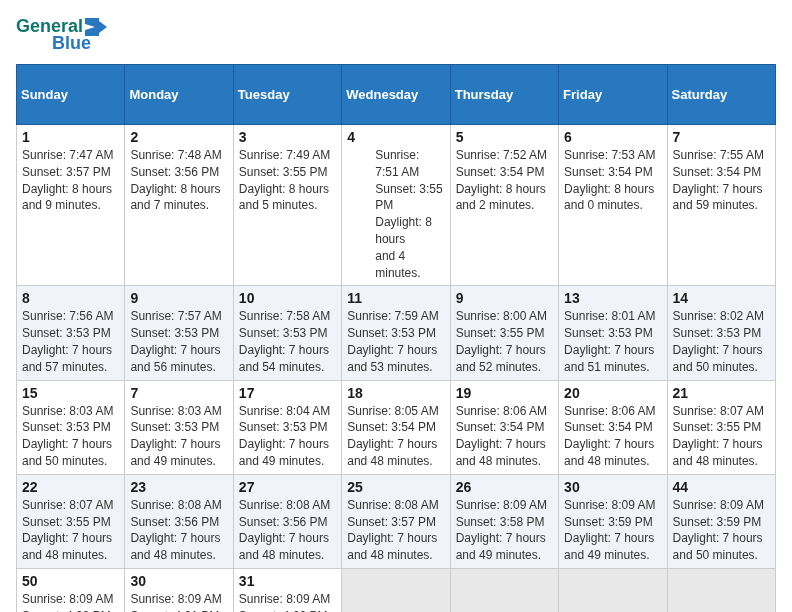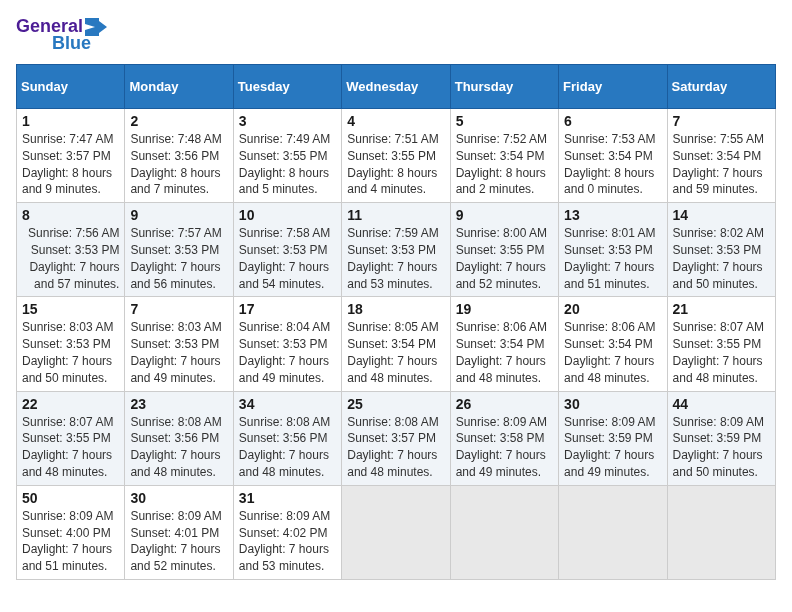--- a/index.html
+++ b/index.html
@@ -34,21 +34,21 @@
       color: #555;
     }
     .calendar {
       width: 100%;
       border-collapse: collapse;
       font-size: 11px;
     }
     .calendar th {
       background: #2878c0;
       color: #fff;
-      padding: 14px 4px;
+      padding: 22px 4px;
       text-align: left;
       font-size: 13px;
       font-weight: bold;
       border: 1px solid #1a5c9e;
     }
     .calendar td {
       border: 1px solid #ccc;
       vertical-align: top;
       padding: 4px 5px;
       width: 108px;
@@ -77,21 +77,21 @@
       background: #e8e8e8 !important;
     }
   </style>
 </head>
 <body>
 
 <div class="header-area">
   <div class="logo">
   <div style="display:flex;flex-direction:column;align-items:flex-start;">
     <div style="display:flex;align-items:center;gap:2px;">
-      <span style="font-size:18px;font-weight:bold;color:#4c1d95;">General</span>
+      <span style="font-size:18px;font-weight:bold;color:#0f766e;">General</span>
       <svg width="22" height="18" viewBox="0 0 22 18">
         <polygon points="0,0 14,0 14,3 22,9 14,15 14,18 0,18 0,12 10,9 0,6" fill="#2878c0"></polygon>
       </svg>
     </div>
     <span style="font-size:18px;font-weight:bold;color:#2878c0;margin-top:-4px;margin-left:36px;">Blue</span>
   </div>
 </div>
   <div class="title-area">
     <div class="month-title"></div>
     <div class="location-title"></div>
@@ -128,21 +128,21 @@
         </td>
         <td>
           <span class="day-number">3</span>
           <div class="day-info" style="white-space: pre-line;">Sunrise: 7:49 AM
 Sunset: 3:55 PM
 Daylight: 8 hours
 and 5 minutes.</div>
         </td>
         <td>
           <span class="day-number">4</span>
-          <div class="day-info" style="white-space: pre-line;">Sunrise: 7:51 AM
+          <div class="day-info" style="white-space: pre-line; margin-left: 28px;">Sunrise: 7:51 AM
 Sunset: 3:55 PM
 Daylight: 8 hours
 and 4 minutes.</div>
         </td>
         <td>
           <span class="day-number">5</span>
           <div class="day-info" style="white-space: pre-line;">Sunrise: 7:52 AM
 Sunset: 3:54 PM
 Daylight: 8 hours
 and 2 minutes.</div>
@@ -158,21 +158,21 @@
           <span class="day-number">7</span>
           <div class="day-info" style="white-space: pre-line;">Sunrise: 7:55 AM
 Sunset: 3:54 PM
 Daylight: 7 hours
 and 59 minutes.</div>
         </td>
       </tr>
       <tr>
         <td>
           <span class="day-number">8</span>
-          <div class="day-info" style="white-space: pre-line; text-align: right;">Sunrise: 7:56 AM
+          <div class="day-info" style="white-space: pre-line;">Sunrise: 7:56 AM
 Sunset: 3:53 PM
 Daylight: 7 hours
 and 57 minutes.</div>
         </td>
         <td>
           <span class="day-number">9</span>
           <div class="day-info" style="white-space: pre-line;">Sunrise: 7:57 AM
 Sunset: 3:53 PM
 Daylight: 7 hours
 and 56 minutes.</div>
@@ -273,21 +273,21 @@
 and 48 minutes.</div>
         </td>
         <td>
           <span class="day-number">23</span>
           <div class="day-info" style="white-space: pre-line;">Sunrise: 8:08 AM
 Sunset: 3:56 PM
 Daylight: 7 hours
 and 48 minutes.</div>
         </td>
         <td>
-          <span class="day-number">34</span>
+          <span class="day-number">27</span>
           <div class="day-info" style="white-space: pre-line;">Sunrise: 8:08 AM
 Sunset: 3:56 PM
 Daylight: 7 hours
 and 48 minutes.</div>
         </td>
         <td>
           <span class="day-number">25</span>
           <div class="day-info" style="white-space: pre-line;">Sunrise: 8:08 AM
 Sunset: 3:57 PM
 Daylight: 7 hours

